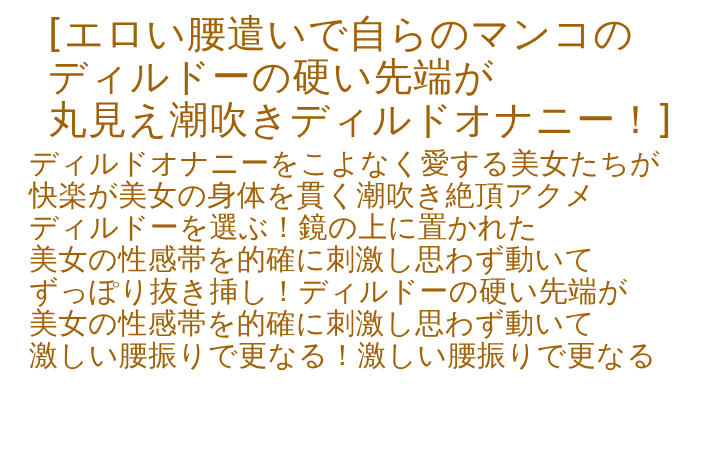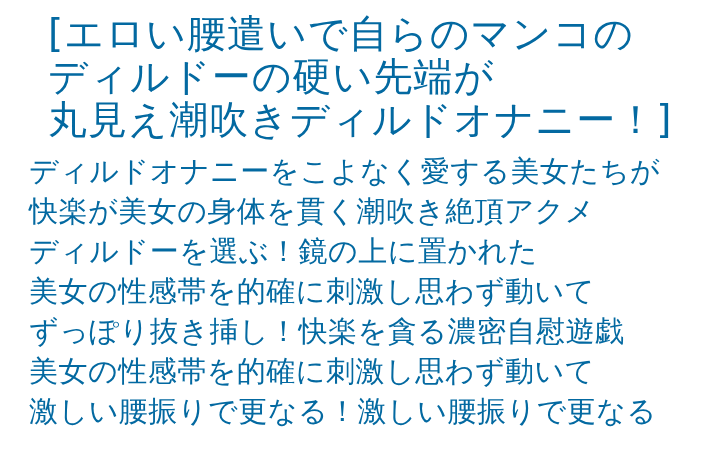--- a/index.html
+++ b/index.html
@@ -7,21 +7,21 @@
     padding: 0;
     background: #ffffff;
   }
   .page {
     position: relative;
     width: 718px;
     height: 476px;
     background: #ffffff;
     overflow: hidden;
     font-family: "DejaVu Sans", "Liberation Sans", sans-serif;
-    color: #0369a1;
+    color: #a16207;
     -webkit-font-smoothing: antialiased;
   }
   .title-block {
     position: absolute;
     left: 48px;
     top: 12px;
     font-size: 39px;
     line-height: 43px;
     font-weight: 500;
     letter-spacing: 1px;
@@ -35,37 +35,36 @@
     left: 29px;
     top: 147px;
     font-size: 29px;
     line-height: 32px;
     font-weight: 400;
     letter-spacing: 0.5px;
     white-space: nowrap;
   }
   .body-line {
     height: 32px;
-    margin-top: 8px;
   }
 </style>
 </head>
 <body>
 
 <div class="page">
 
   <div class="title-block">
     <div class="title-line">[エロい腰遣いで自らのマンコの</div>
     <div class="title-line">ディルドーの硬い先端が</div>
     <div class="title-line">丸見え潮吹きディルドオナニー！]</div>
   </div>
 
   <div class="body-block">
     <div class="body-line">ディルドオナニーをこよなく愛する美女たちが</div>
     <div class="body-line">快楽が美女の身体を貫く潮吹き絶頂アクメ</div>
     <div class="body-line">ディルドーを選ぶ！鏡の上に置かれた</div>
     <div class="body-line">美女の性感帯を的確に刺激し思わず動いて</div>
-    <div class="body-line">ずっぽり抜き挿し！快楽を貪る濃密自慰遊戯</div>
+    <div class="body-line">ずっぽり抜き挿し！ディルドーの硬い先端が</div>
     <div class="body-line">美女の性感帯を的確に刺激し思わず動いて</div>
     <div class="body-line">激しい腰振りで更なる！激しい腰振りで更なる</div>
   </div>
 
 </div>
 
 </body></html>

